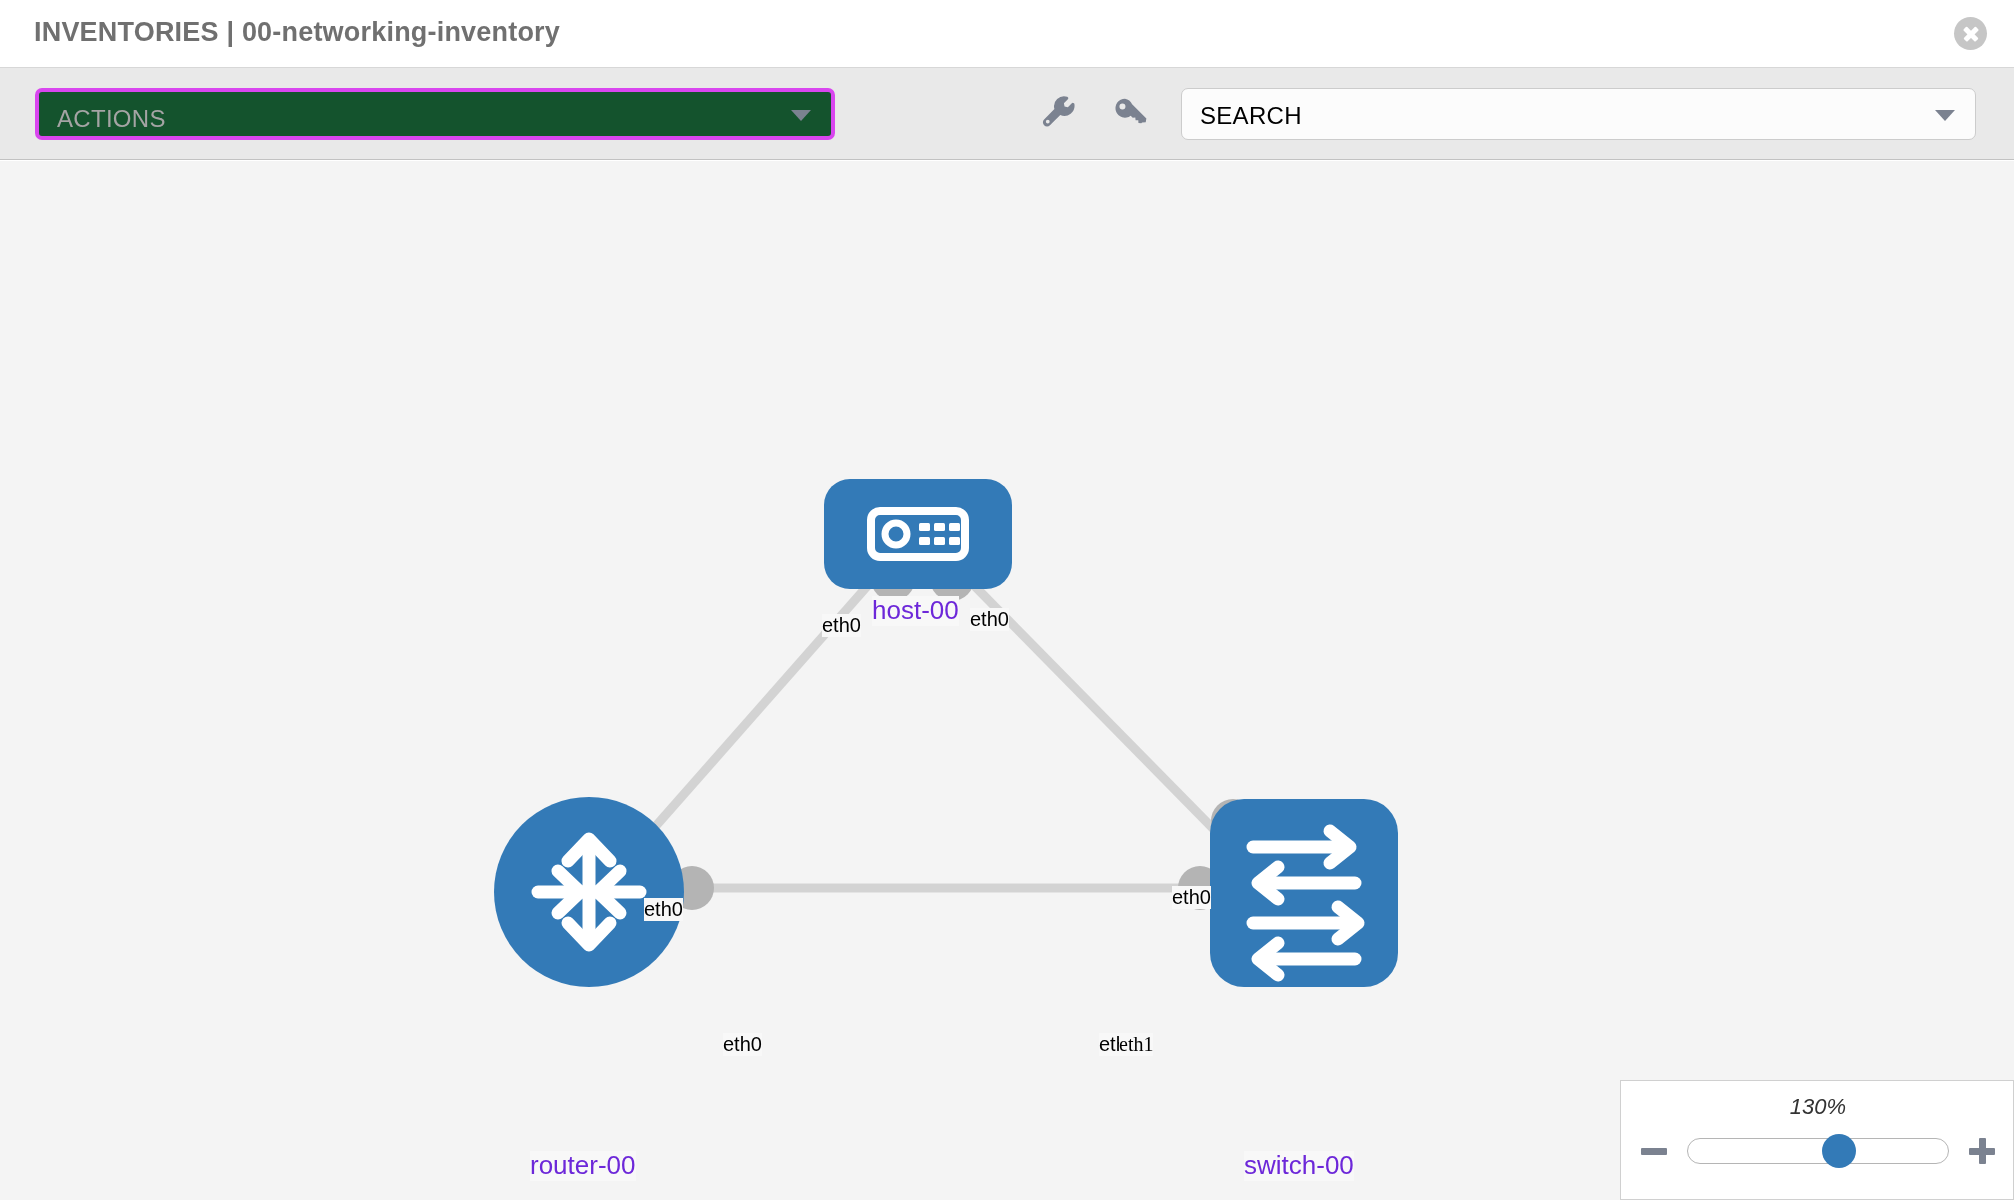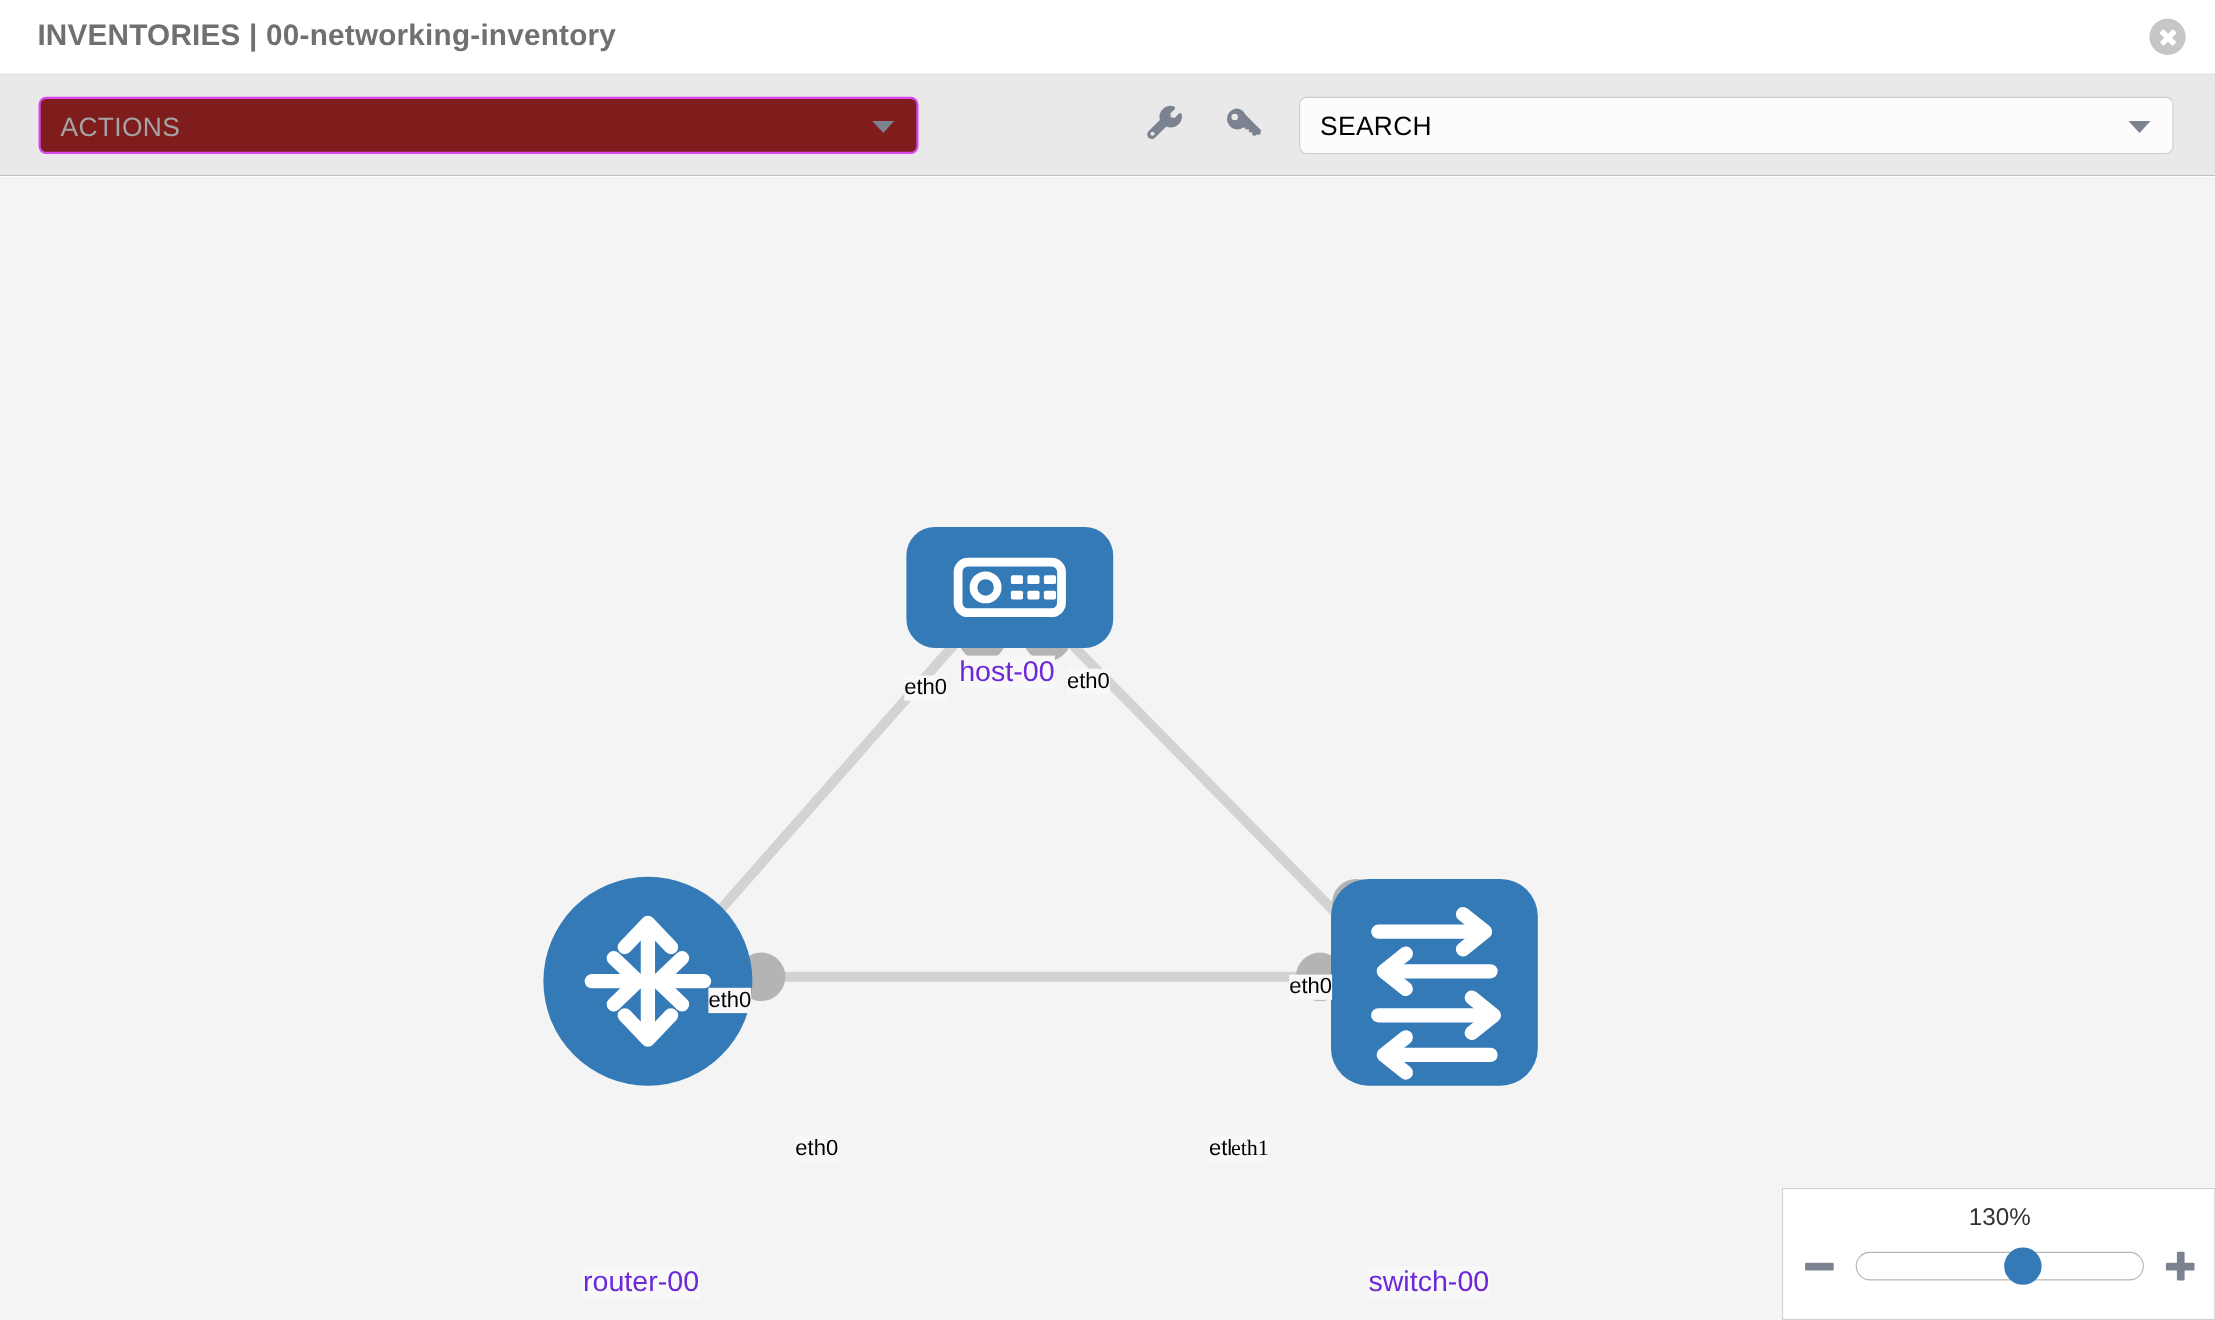--- a/index.html
+++ b/index.html
@@ -36,22 +36,22 @@
 
   
   .toolbar {
     position: absolute; left: 0; top: 68px; width: 2014px; height: 92px;
     background: #e9e9e9;
     border-bottom: 1px solid #c2c2c2;
   }
   .actions-select {
     position: absolute; left: 35px; top: 20px;
     width: 800px; height: 52px;
-    background: #7f1d1d;
-    border: 2px solid #d946ef; border-radius: 7px;
+    background: #14532d;
+    border: 4px solid #d946ef; border-radius: 7px;
     cursor: pointer;
   }
   .actions-select .sel-label {
     position: absolute; left: 18px; top: 13px;
     font-size: 24px; color: #a4a4a4; letter-spacing: 0.3px;
   }
   .caret {
     position: absolute; right: 20px; top: 50%;
     width: 0; height: 0; margin-top: -4px;
     border-left: 10px solid transparent;
@@ -99,20 +99,21 @@
     white-space: nowrap;
     line-height: 1.15;
   }
 
   
   .zoom-panel {
     position: absolute; left: 1620px; top: 1080px;
     width: 394px; height: 120px;
     background: #ffffff;
     border: 1px solid #d0d0d0;
+    font-style: italic;
   }
   .zoom-value {
     position: absolute; left: 0; top: 13px; width: 394px;
     text-align: center; font-size: 22px; color: #333;
   }
   .zoom-row {
     position: absolute; left: 0; top: 48px; width: 394px; height: 44px;
     display: flex; align-items: center; justify-content: center; gap: 18px;
   }
   .zoom-minus, .zoom-plus {

